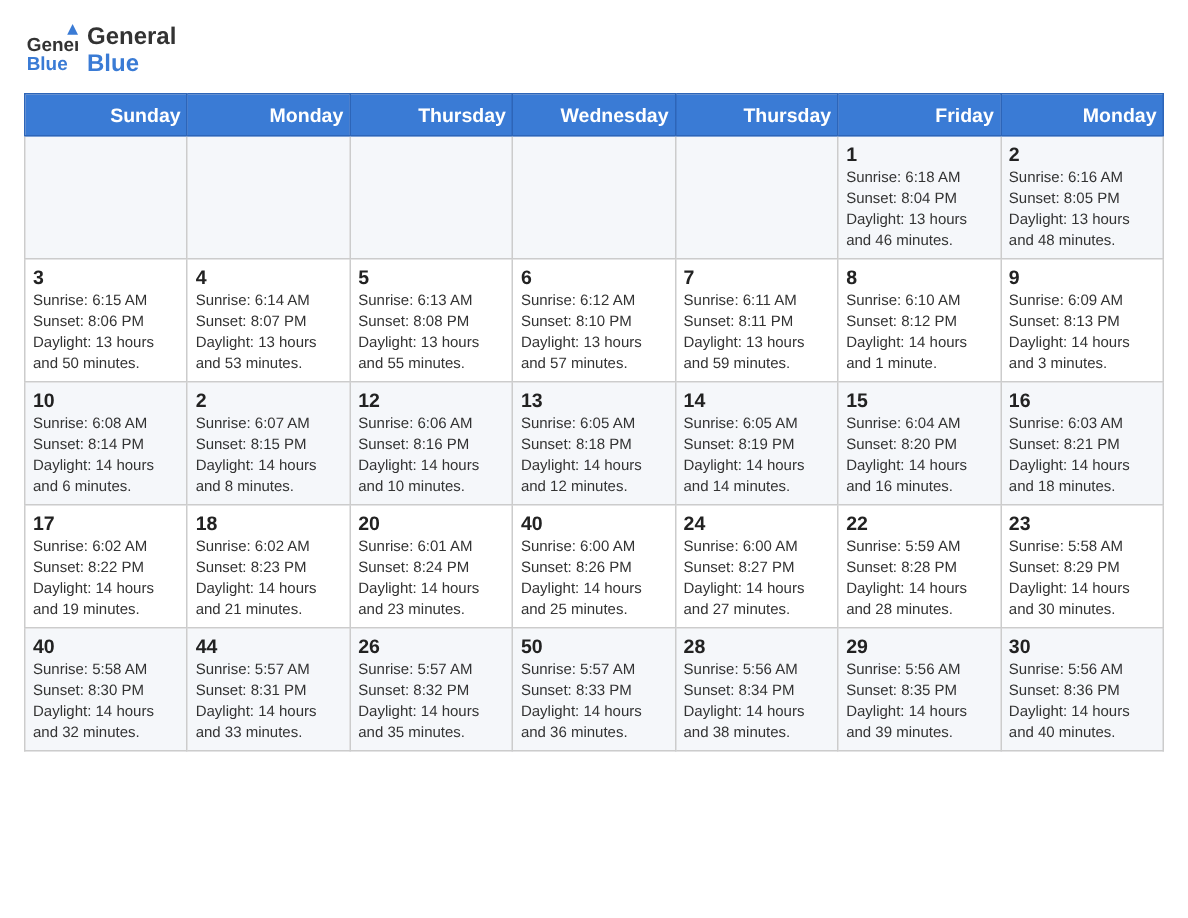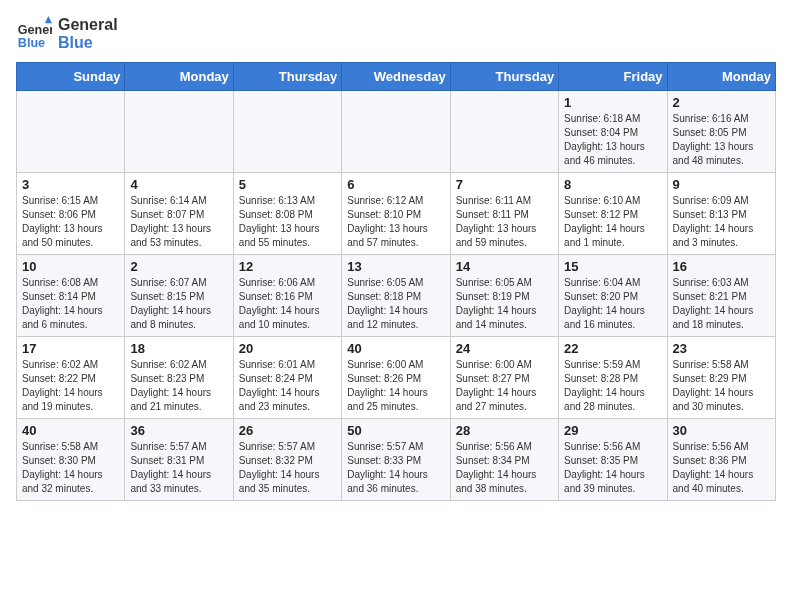--- a/index.html
+++ b/index.html
@@ -224,21 +224,21 @@
           <span class="day-num">23</span>
           <div class="day-info">Sunrise: 5:58 AM<br>Sunset: 8:29 PM<br>Daylight: 14 hours<br>and 30 minutes.</div>
         </td>
       </tr>
       <tr>
         <td>
           <span class="day-num">40</span>
           <div class="day-info">Sunrise: 5:58 AM<br>Sunset: 8:30 PM<br>Daylight: 14 hours<br>and 32 minutes.</div>
         </td>
         <td>
-          <span class="day-num">36</span>
+          <span class="day-num">44</span>
           <div class="day-info">Sunrise: 5:57 AM<br>Sunset: 8:31 PM<br>Daylight: 14 hours<br>and 33 minutes.</div>
         </td>
         <td>
           <span class="day-num">26</span>
           <div class="day-info">Sunrise: 5:57 AM<br>Sunset: 8:32 PM<br>Daylight: 14 hours<br>and 35 minutes.</div>
         </td>
         <td>
           <span class="day-num">50</span>
           <div class="day-info">Sunrise: 5:57 AM<br>Sunset: 8:33 PM<br>Daylight: 14 hours<br>and 36 minutes.</div>
         </td>

